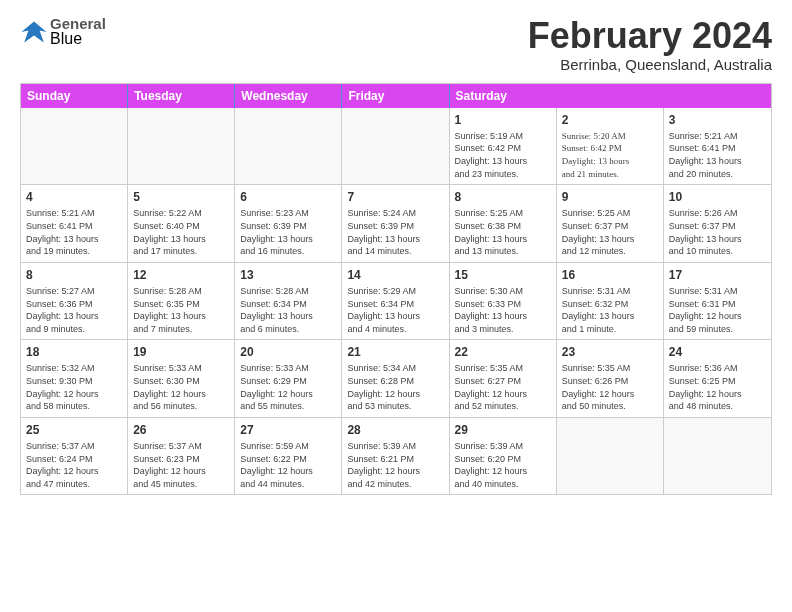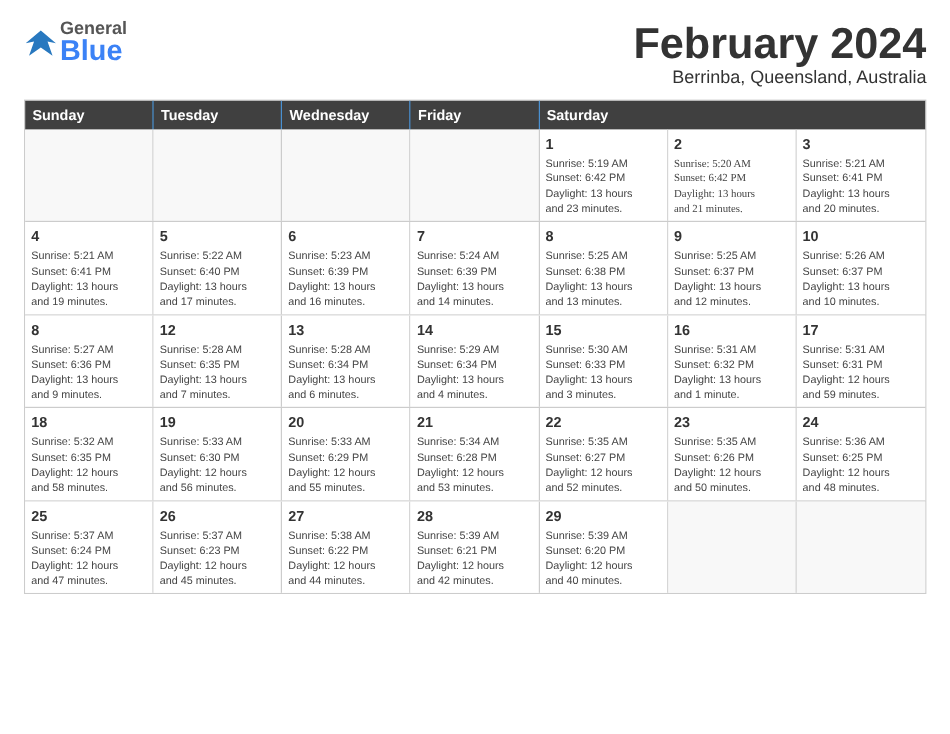--- a/index.html
+++ b/index.html
@@ -39,21 +39,21 @@
     }
     .calendar {
       flex: 1;
       display: flex;
       flex-direction: column;
       border: 1px solid #ccc;
     }
     .cal-header {
       display: grid;
       grid-template-columns: repeat(7, 1fr);
-      background: #404040;
+      background: #d946ef;
     }
     .cal-header-cell {
       color: #fff;
       font-weight: bold;
       font-size: 12px;
       padding: 5px 6px;
       border-right: 1px solid #4a90d0;
       text-align: left;
     }
     .cal-header-cell:last-child { border-right: none; }
@@ -105,23 +105,23 @@
       display: flex;
       flex-direction: column;
       line-height: 1;
     }
     .logo-general {
       font-size: 15px;
       font-weight: bold;
       color: #555;
     }
     .logo-blue-text {
-      font-size: 24px;
-      font-weight: bold;
-      color: #3b82f6;
+      font-size: 16px;
+      font-weight: normal;
+      color: #000000;
     }
   </style>
 </head>
 <body>
 
 <div class="page">
   <div class="header">
     <div class="logo-wrapper">
       <svg class="logo-bird" viewBox="0 0 40 40">
         <polygon points="20,5 38,20 28,18 34,35 20,25 6,35 12,18 2,20" fill="#2878bf"></polygon>
@@ -272,21 +272,21 @@
             <div class="cell-info" style="white-space: pre-line;">Sunrise: 5:31 AM
 Sunset: 6:31 PM
 Daylight: 12 hours
 and 59 minutes.</div>
           </div>
         </div>
         <div class="cal-row">
           <div class="cal-cell">
             <span class="day-number">18</span>
             <div class="cell-info" style="white-space: pre-line;">Sunrise: 5:32 AM
-Sunset: 6:35 PM
+Sunset: 9:30 PM
 Daylight: 12 hours
 and 58 minutes.</div>
           </div>
           <div class="cal-cell">
             <span class="day-number">19</span>
             <div class="cell-info" style="white-space: pre-line;">Sunrise: 5:33 AM
 Sunset: 6:30 PM
 Daylight: 12 hours
 and 56 minutes.</div>
           </div>
@@ -336,21 +336,21 @@
           </div>
           <div class="cal-cell">
             <span class="day-number">26</span>
             <div class="cell-info" style="white-space: pre-line;">Sunrise: 5:37 AM
 Sunset: 6:23 PM
 Daylight: 12 hours
 and 45 minutes.</div>
           </div>
           <div class="cal-cell">
             <span class="day-number">27</span>
-            <div class="cell-info" style="white-space: pre-line;">Sunrise: 5:38 AM
+            <div class="cell-info" style="white-space: pre-line;">Sunrise: 5:59 AM
 Sunset: 6:22 PM
 Daylight: 12 hours
 and 44 minutes.</div>
           </div>
           <div class="cal-cell">
             <span class="day-number">28</span>
             <div class="cell-info" style="white-space: pre-line;">Sunrise: 5:39 AM
 Sunset: 6:21 PM
 Daylight: 12 hours
 and 42 minutes.</div>

